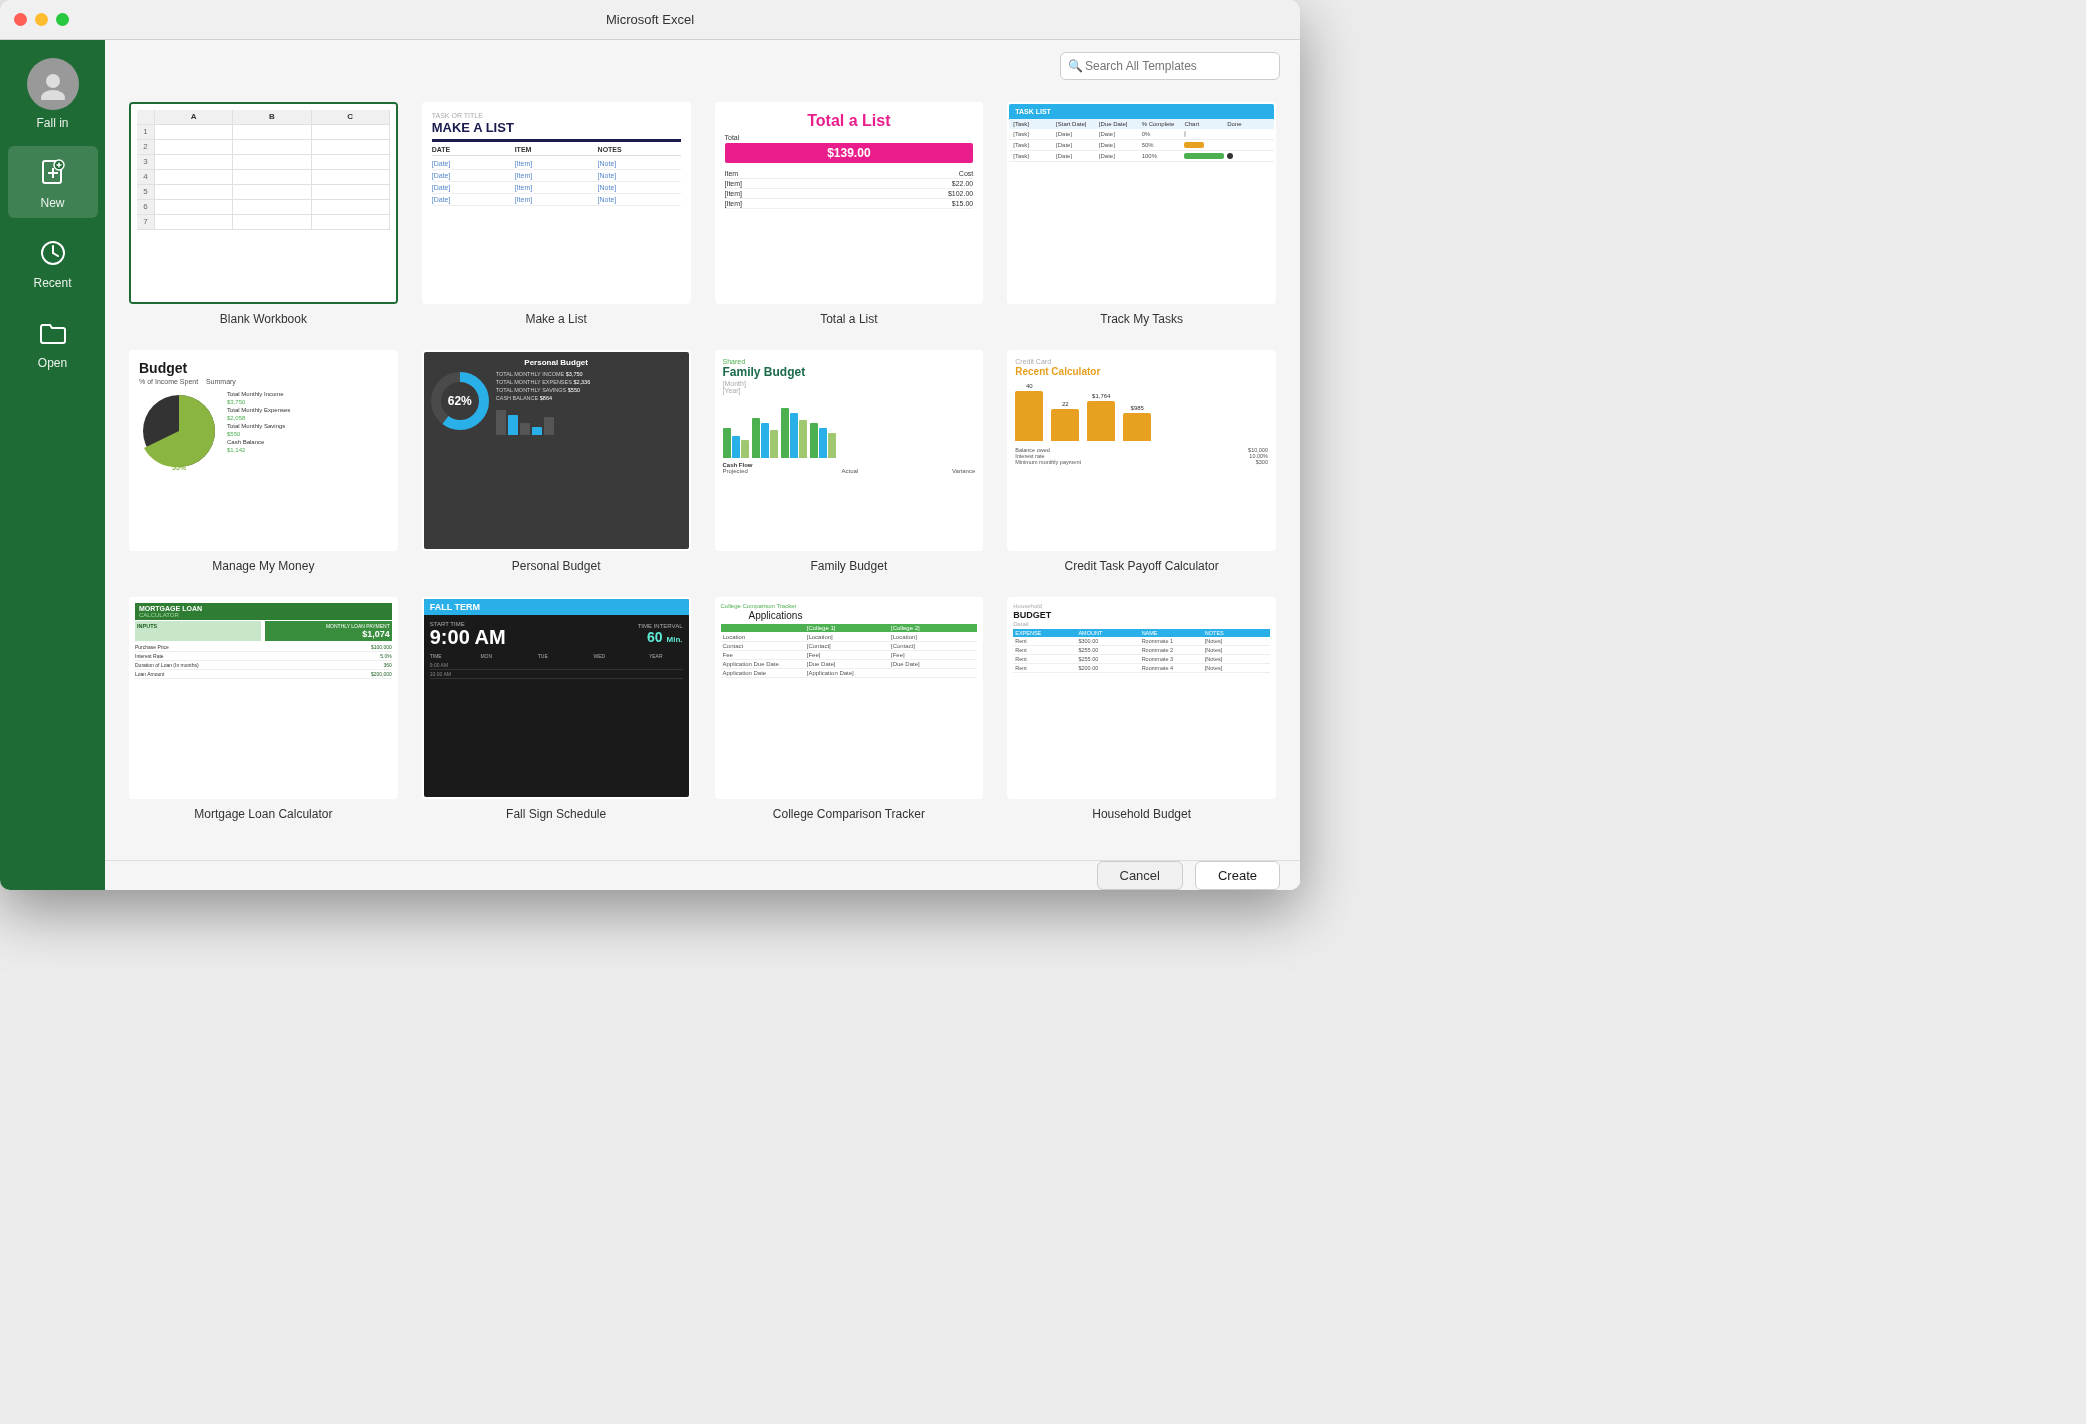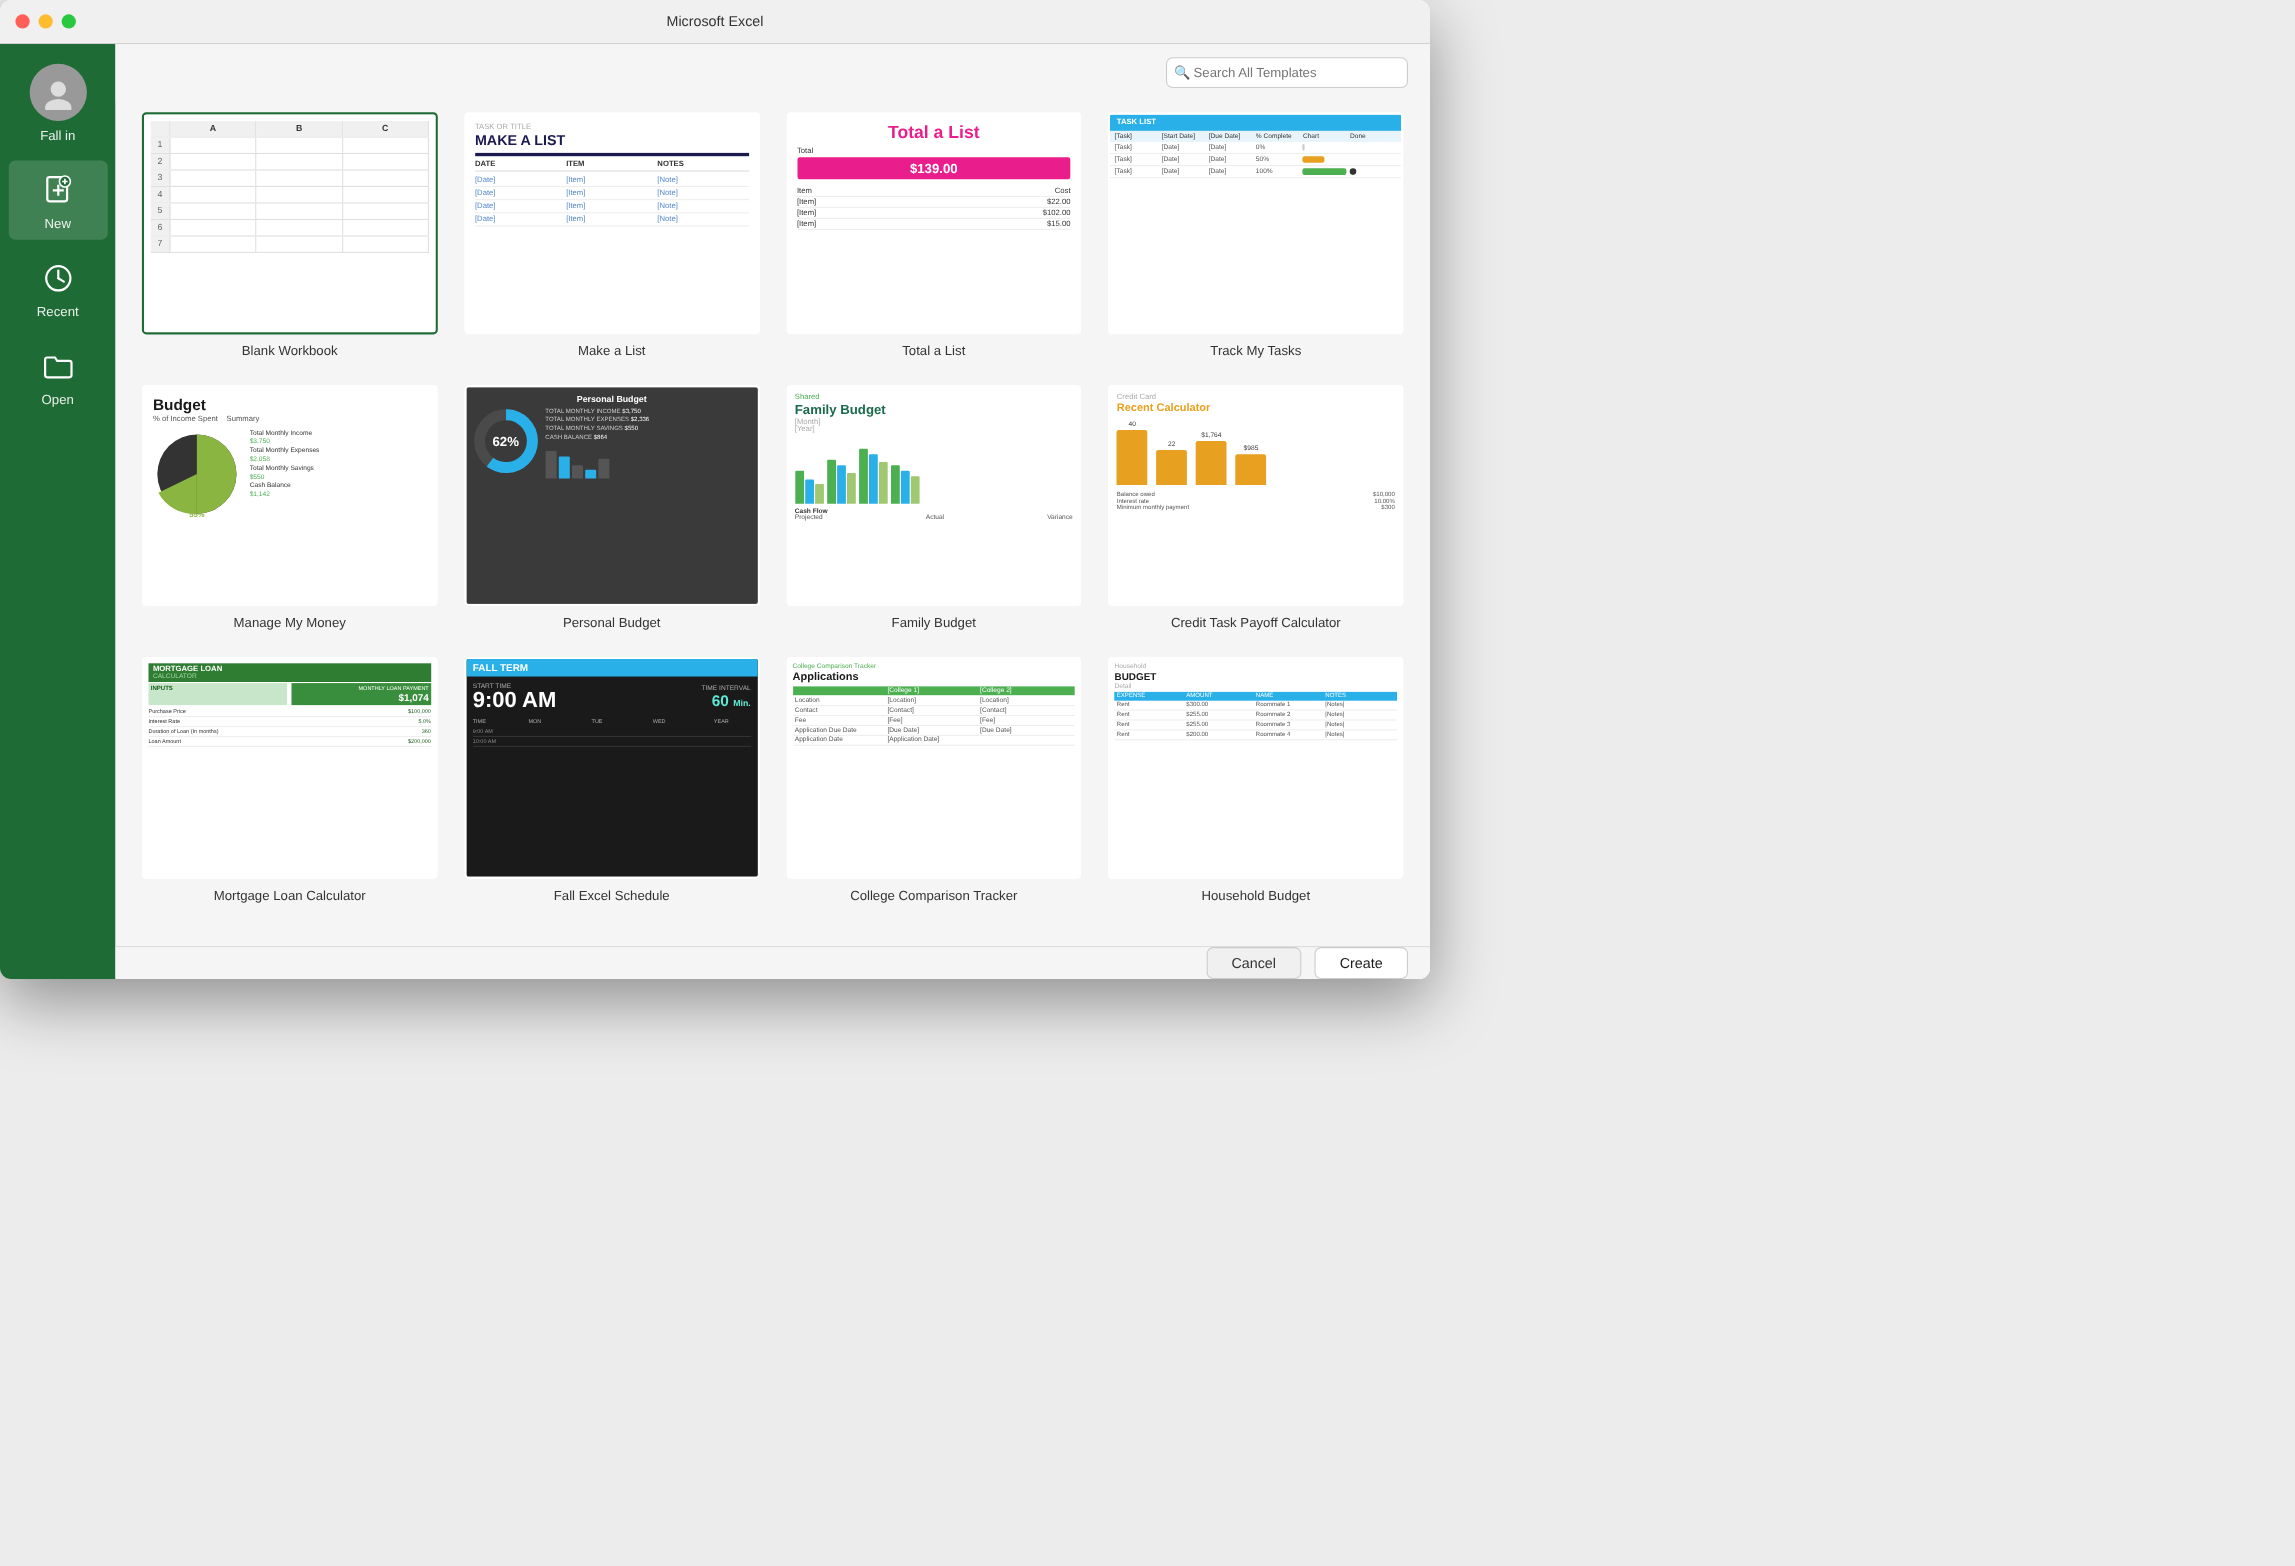--- a/index.html
+++ b/index.html
@@ -262,21 +262,21 @@
     .ccp-title { font-size: 10px; font-weight: bold; color: #e8a020; margin-bottom: 6px; }
     .ccp-bars { display: flex; gap: 8px; margin-bottom: 6px; align-items: flex-end; }
     .ccp-bar-group { display: flex; flex-direction: column; align-items: center; }
     .ccp-bar { border-radius: 2px 2px 0 0; width: 28px; }
     .ccp-bar-val { font-size: 6px; color: #333; margin-bottom: 2px; }
     .ccp-detail { font-size: 5.5px; color: #555; }
     .ccp-detail-row { display: flex; justify-content: space-between; }
 
     .college-preview { background: white; padding: 4px; }
     .college-tracker { font-size: 6px; color: #4caf50; margin-bottom: 1px; }
-    .college-title { font-size: 10px; font-weight: bold; color: #1a1a1a; margin-bottom: 3px; }
+    .college-title { font-size: 10px; font-weight: normal; color: #1a1a1a; margin-bottom: 3px; margin-left: 28px; }
     .college-cols { display: flex; background: #4caf50; padding: 1px 2px; font-size: 6px; color: white; margin-bottom: 1px; }
     .college-col { flex: 1; }
     .college-row { display: flex; font-size: 6px; color: #555; border-bottom: 1px solid #eee; padding: 1px 2px; }
     .college-cell { flex: 1; }
 
     .household-preview { background: white; padding: 4px; }
     .household-hdr { font-size: 6px; color: #aaa; margin-bottom: 1px; }
     .household-title { font-size: 9px; font-weight: bold; color: #1a1a1a; margin-bottom: 1px; }
     .household-sub { font-size: 6px; color: #aaa; margin-bottom: 2px; }
     .household-cols { display: flex; background: #2ab0e8; padding: 1px 2px; font-size: 5.5px; color: white; }
@@ -768,21 +768,21 @@
                 <div style="display:flex; gap:3px; border-bottom:1px solid #333; padding:1px 0;">
                   <div style="flex:0.5; font-size:5px; color:#888;">10:00 AM</div>
                   <div style="flex:1; font-size:5px; color:#aaa;"></div>
                   <div style="flex:1; font-size:5px; color:#aaa;"></div>
                   <div style="flex:1; font-size:5px; color:#aaa;"></div>
                   <div style="flex:1; font-size:5px; color:#aaa;"></div>
                 </div>
               </div>
             </div>
           </div>
-          <span class="template-name">Fall Excel Schedule</span>
+          <span class="template-name">Fall Sign Schedule</span>
         </div>
 
         <div class="template-card">
           <div class="template-preview">
             <div class="preview-inner college-preview">
               <div class="college-tracker">College Comparison Tracker</div>
               <div class="college-title">Applications</div>
               <div class="college-cols">
                 <div class="college-col"></div>
                 <div class="college-col">[College 1]</div>

